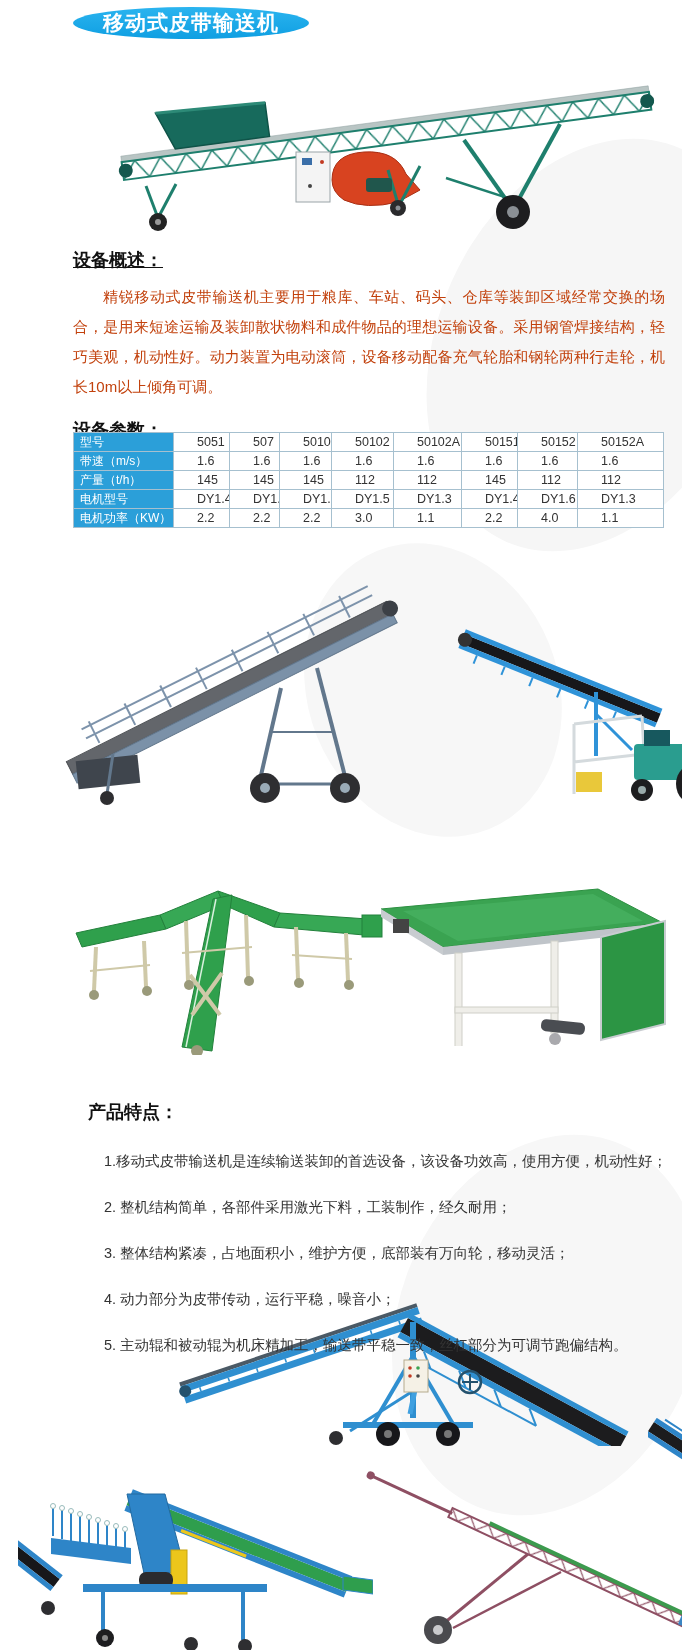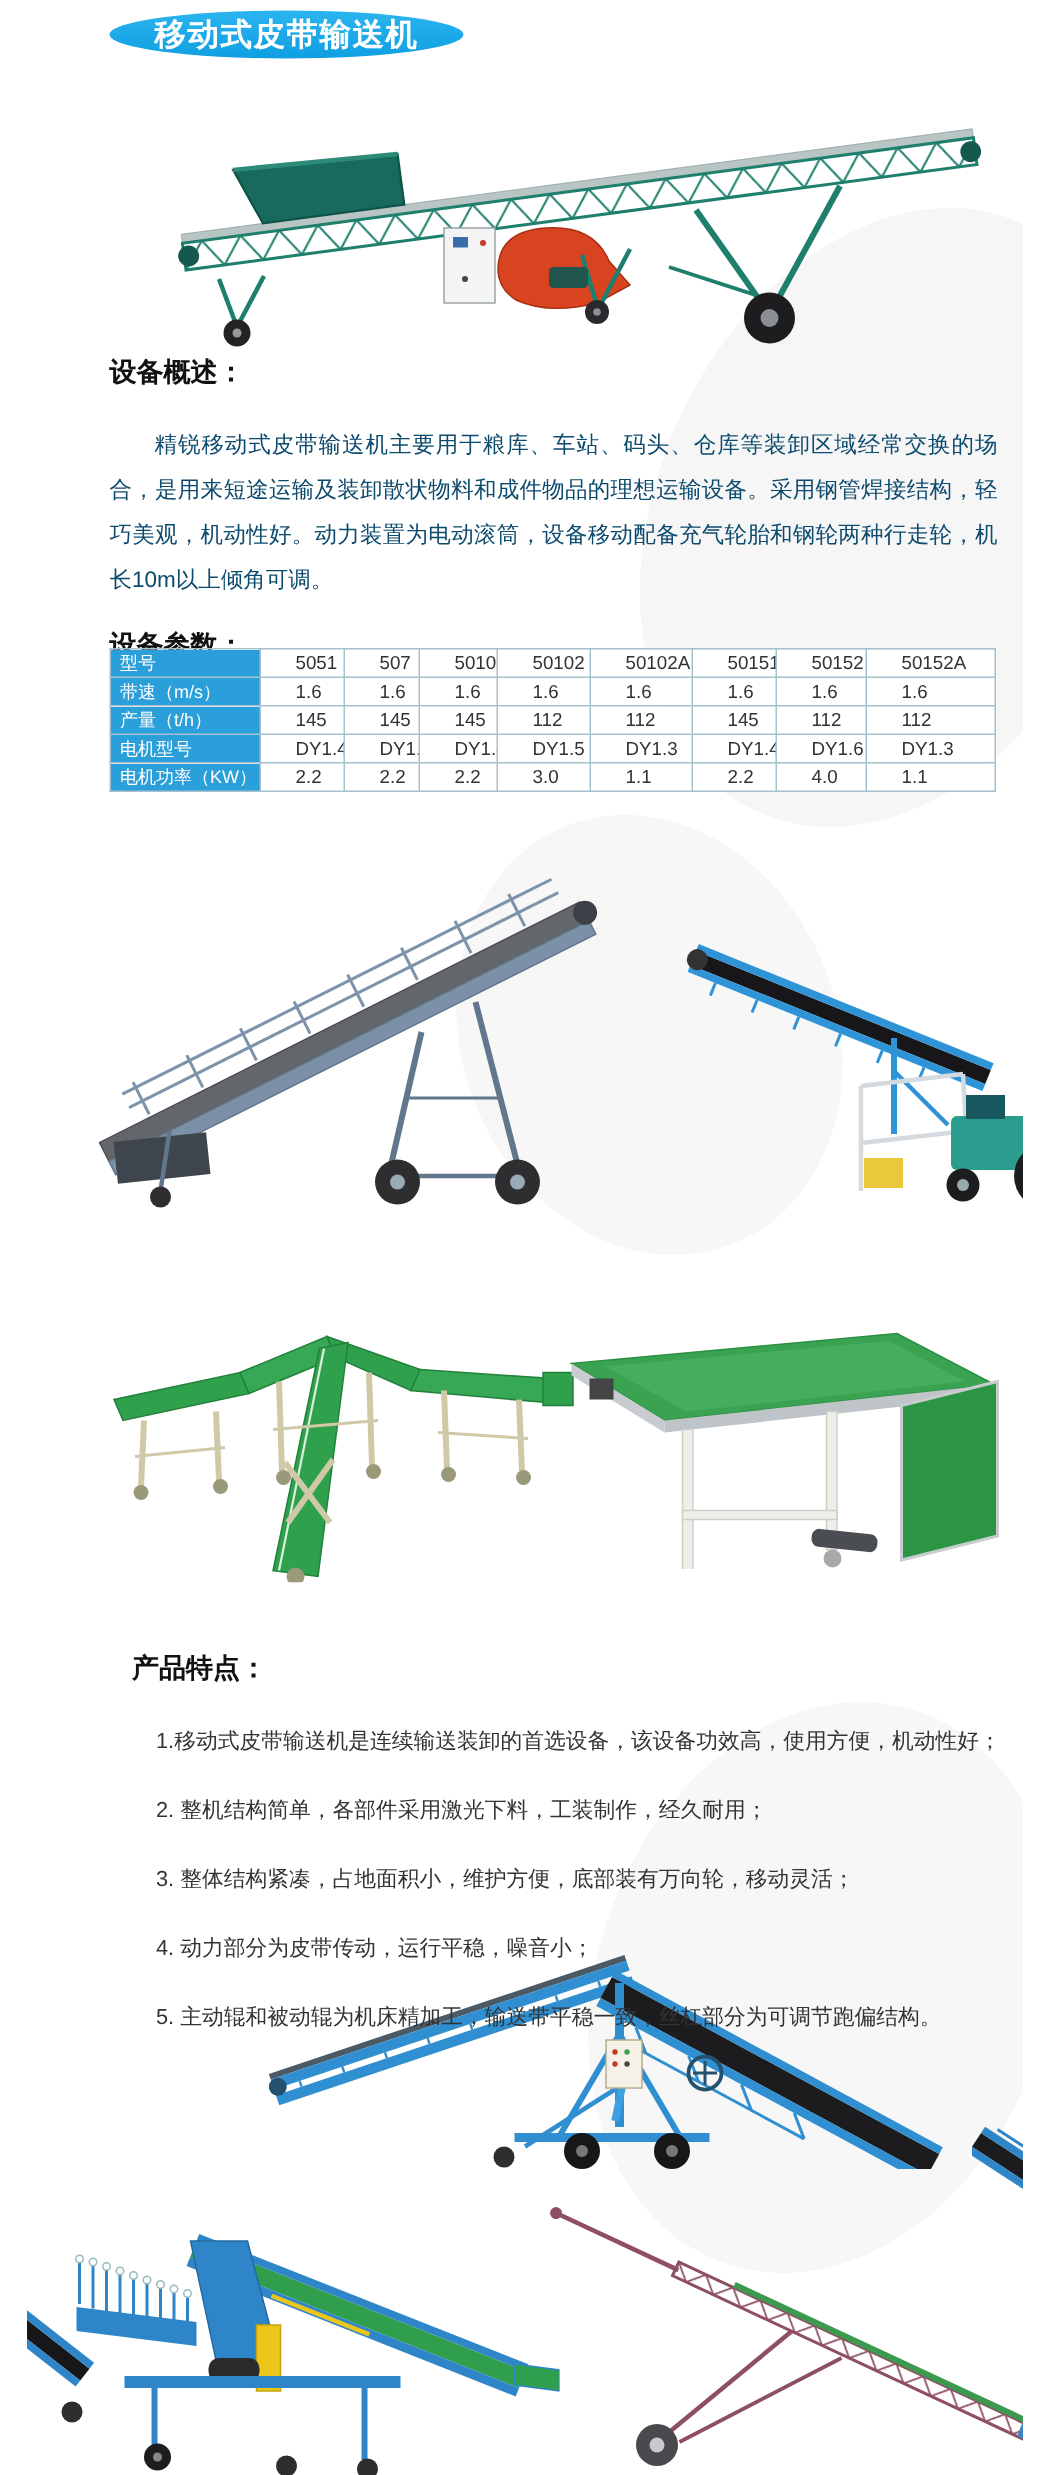--- a/index.html
+++ b/index.html
@@ -15,21 +15,21 @@
     background:linear-gradient(180deg,#2bb4ef 0%,#0f9fe2 100%);
     border-radius:50%;display:flex;align-items:center;justify-content:center;
   }
   .banner span{color:#fff;font-size:21px;font-weight:bold;letter-spacing:1px;}
 
   .sec-heading{
     position:absolute;font-size:18px;font-weight:bold;color:#111;z-index:2;margin:0;
   }
   .overview-body{
     position:absolute;left:55px;top:282px;width:592px;z-index:2;margin:0;
-    font-size:15px;line-height:30px;color:#0c4a6e;text-align:justify;text-indent:2em;
+    font-size:15px;line-height:30px;color:#c2410c;text-align:justify;text-indent:2em;
   }
 
   table.params{
     position:absolute;left:55px;top:432px;width:590px;z-index:2;
     border-collapse:collapse;table-layout:fixed;font-size:12px;
   }
   table.params th,table.params td{
     border:1px solid #a6c0cf;padding:2px 6px;line-height:14px;
     text-align:left;overflow:hidden;white-space:nowrap;
   }
@@ -88,21 +88,21 @@
       <circle cx="332" cy="148" r="8" fill="#2a2a2c"></circle>
         <circle cx="332" cy="148" r="2.5" fill="#8a8f94"></circle>
       <line x1="398" y1="80" x2="446" y2="148" stroke="#1e7f6d" stroke-width="4"></line>
       <line x1="494" y1="64" x2="448" y2="148" stroke="#1e7f6d" stroke-width="4"></line>
       <line x1="380" y1="118" x2="448" y2="140" stroke="#1e7f6d" stroke-width="2.5"></line>
       <circle cx="447" cy="152" r="17" fill="#1d1d1f"></circle>
         <circle cx="447" cy="152" r="6" fill="#8a8f94"></circle>
     </svg>
   </div>
 
-  <h2 class="sec-heading" style="left:55px;top:236px;">设备概述：</h2>
+  <h2 class="sec-heading" style="left:55px;top:248px;text-decoration:underline;">设备概述：</h2>
   <p class="overview-body">精锐移动式皮带输送机主要用于粮库、车站、码头、仓库等装卸区域经常交换的场合，是用来短途运输及装卸散状物料和成件物品的理想运输设备。采用钢管焊接结构，轻巧美观，机动性好。动力装置为电动滚筒，设备移动配备充气轮胎和钢轮两种行走轮，机长10m以上倾角可调。</p>
 
   <h2 class="sec-heading" style="left:55px;top:390px;margin-top:28px;">设备参数：</h2>
   <table class="params">
     <colgroup>
       <col style="width:100px">
         <col style="width:56px">
         <col style="width:50px">
         <col style="width:52px">
       <col style="width:62px">

